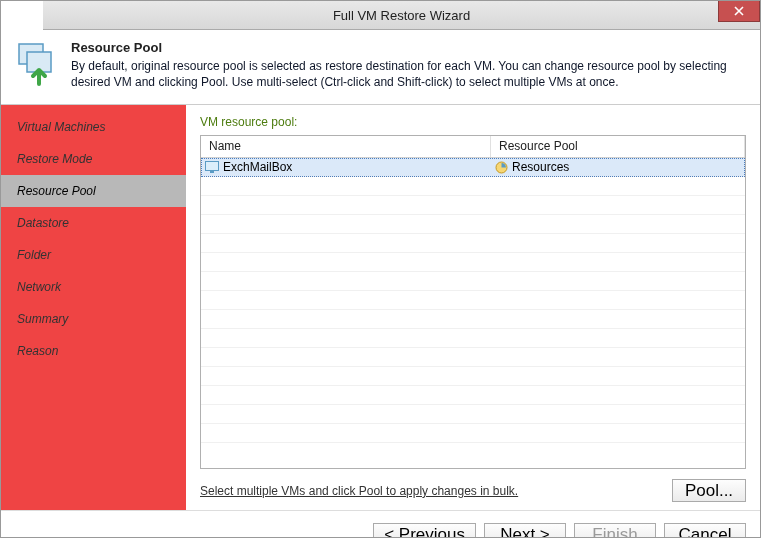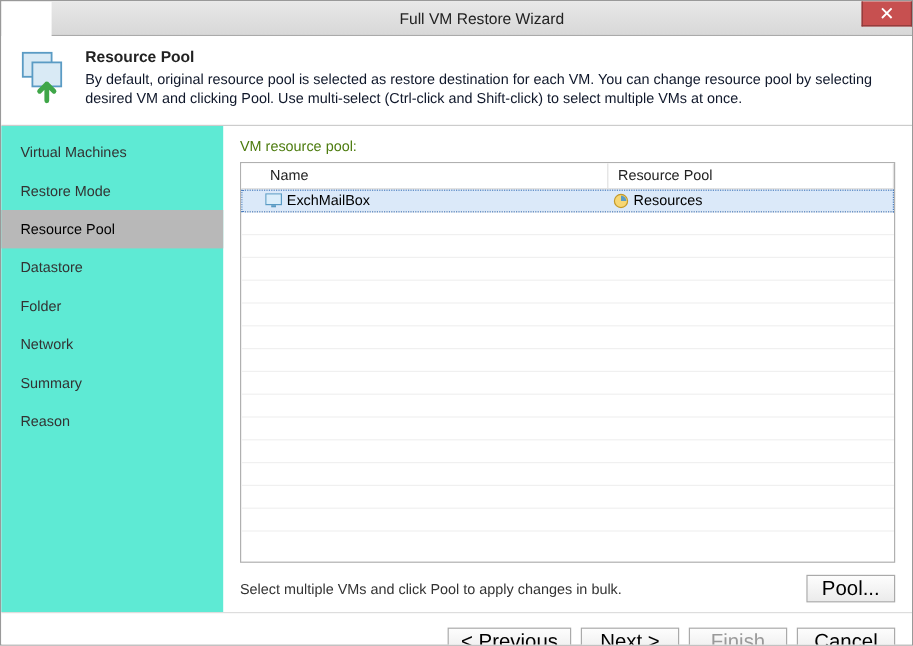--- a/index.html
+++ b/index.html
@@ -61,22 +61,23 @@
     font-size: 12px;
     color: #0f172a;
     line-height: 1.35;
   }
   .body {
     display: flex;
     height: 405px;
   }
   .sidebar {
     width: 185px;
-    background: #5eead4;
+    background: #ef4444;
     padding-top: 6px;
+    font-style: italic;
   }
   .sidebar-item {
     padding: 9px 16px;
     cursor: pointer;
     color: #333;
     font-size: 12px;
   }
   .sidebar-item.selected {
     background: #b8b8b8;
     color: #000;
@@ -104,21 +105,21 @@
     background: #fff;
     border-bottom: 1px solid #d0d0d0;
     height: 22px;
   }
   .grid-header-cell {
     padding: 3px 8px;
     border-right: 1px solid #e0e0e0;
     font-size: 12px;
     color: #222;
   }
-  .col-name { width: 290px; margin-left: 16px; }
+  .col-name { width: 290px; }
   .col-pool { flex: 1; }
   .grid-body { flex: 1; }
   .grid-row {
     display: flex;
     height: 19px;
     align-items: center;
     border-bottom: 1px solid #eee;
   }
   .grid-row.selected {
     background: #dbe9f9;
@@ -141,21 +142,21 @@
   .pool-icon {
     width: 13px; height: 13px;
     display: inline-block;
   }
   .hint-row {
     display: flex;
     align-items: center;
     justify-content: space-between;
     padding: 10px 0 8px 0;
   }
-  .hint { color: #333; }
+  .hint { color: #333; text-decoration: underline; }
   .btn {
     min-width: 74px;
     height: 23px;
     background: linear-gradient(#fdfdfd, #ebebeb);
     border: 1px solid #aaa;
     font-family: inherit;
     font-size: 17px;
     cursor: pointer;
     padding: 0 10px;
   }

